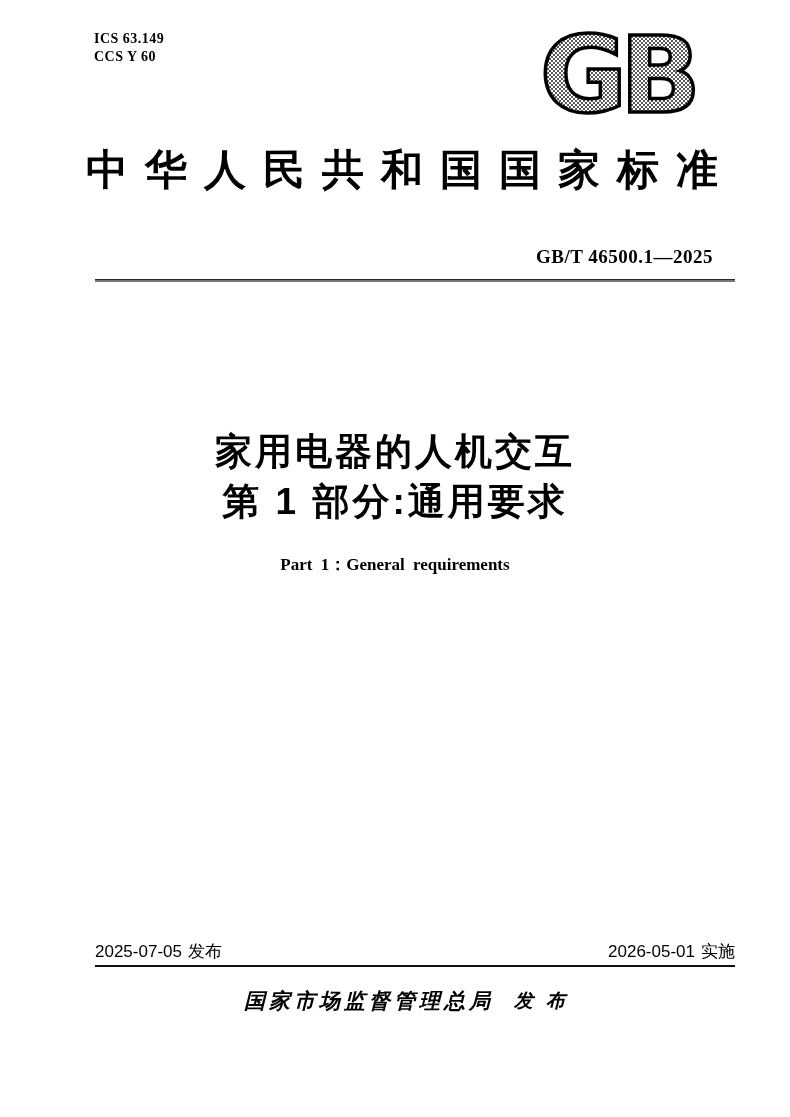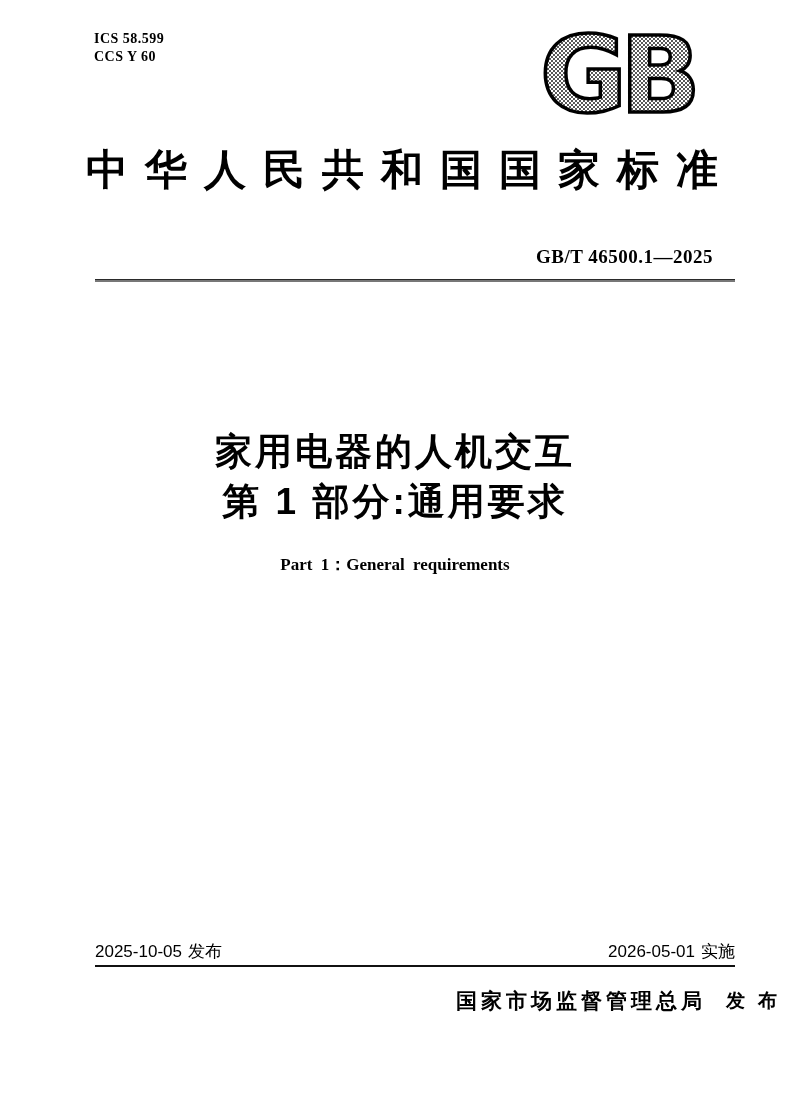--- a/index.html
+++ b/index.html
@@ -75,42 +75,42 @@
   .date-row .label { margin-left:6px; }
 
   .rule-bottom {
     position:absolute; top:965px; left:95px; width:640px; height:2px;
     background:#111;
   }
 
   
   .issuer-row {
     position:absolute; top:988px; left:0; width:100%;
-    display:flex; justify-content:flex-end; align-items:center; gap:20px;
-    padding-left:32px; box-sizing:border-box;
+    display:flex; justify-content:center; align-items:center; gap:20px;
+    padding-left:32px; box-sizing:border-box;font-style:italic;
   }
   .issuer-names {
     text-align:center;
     font-family:"Liberation Serif","DejaVu Serif",serif;
     font-weight:bold; font-size:21px; line-height:23px;
     letter-spacing:4px; white-space:nowrap;
   }
   .publish-label {
     font-family:"Liberation Serif","DejaVu Serif",serif;
     font-weight:bold; font-size:19px;
     letter-spacing:13px; white-space:nowrap;
   }
 </style>
 </head>
 <body>
 
 <div class="page">
 
   <div class="codes">
-    <div>ICS 58.599</div>
+    <div>ICS 63.149</div>
     <div>CCS Y 60</div>
   </div>
 
   <div class="gb-logo">
     <svg width="172" height="96" viewBox="0 0 172 96">
       <defs>
         <pattern id="halftone" width="4" height="4" patternUnits="userSpaceOnUse">
           <rect width="4" height="4" fill="#ffffff"></rect>
           <circle cx="1" cy="1" r="0.95" fill="#111"></circle>
           <circle cx="3" cy="3" r="0.95" fill="#111"></circle>
@@ -130,21 +130,21 @@
     <div>家用电器的人机交互</div>
     <div>第 1 部分:通用要求</div>
   </div>
 
   <div class="title-en">
     <div>Part 1：General requirements</div>
   </div>
 
   <div class="date-row">
     <div>
-      <span>2025-10-05</span><span class="label">发布</span>
+      <span>2025-07-05</span><span class="label">发布</span>
     </div>
     <div>
       <span>2026-05-01</span><span class="label">实施</span>
     </div>
   </div>
 
   <div class="rule-bottom"></div>
 
   <div class="issuer-row">
     <div class="issuer-names">

